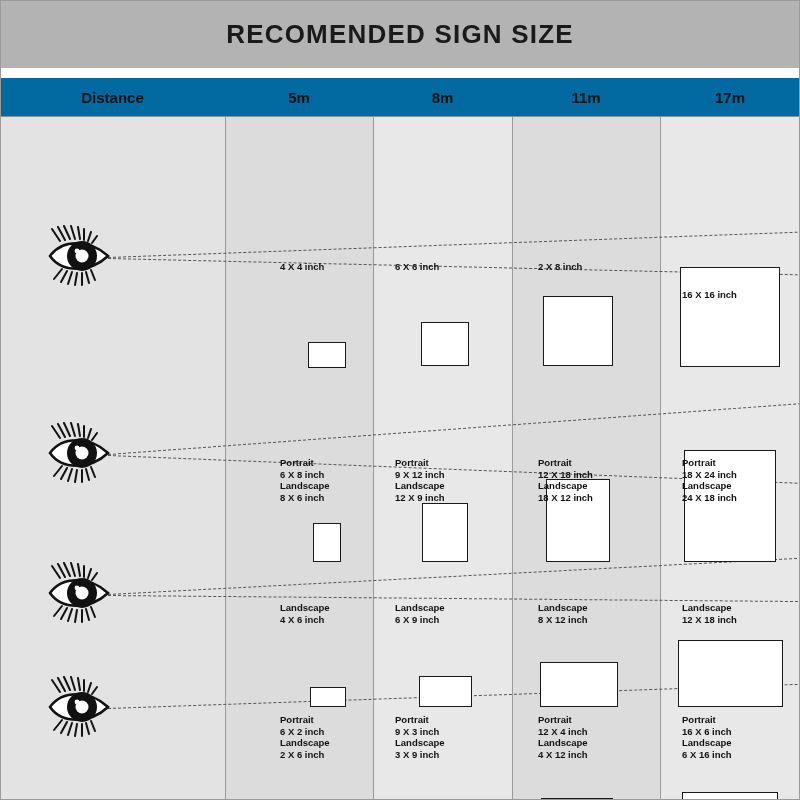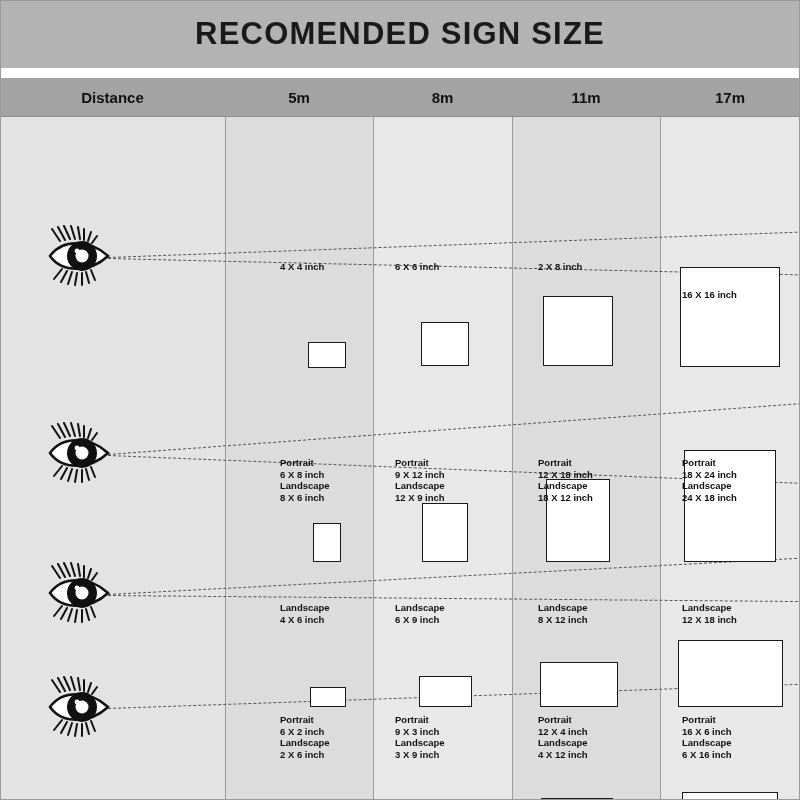--- a/index.html
+++ b/index.html
@@ -23,33 +23,33 @@
     left: 0;
     top: 0;
     width: 800px;
     height: 68px;
     background: #b3b3b3;
     display: flex;
     align-items: center;
     justify-content: center;
   }
   .title-text {
-    font-size: 31px;
+    font-size: 26px;
     font-weight: bold;
     letter-spacing: 1.2px;
     color: #1a1a1a;
   }
   
   .header-row {
     position: absolute;
     left: 0;
     top: 78px;
     width: 800px;
     height: 38px;
-    background: #a3a3a3;
+    background: #0369a1;
   }
   .header-cell {
     position: absolute;
     top: 0;
     height: 38px;
     display: flex;
     align-items: center;
     justify-content: center;
     font-size: 15px;
     font-weight: bold;

